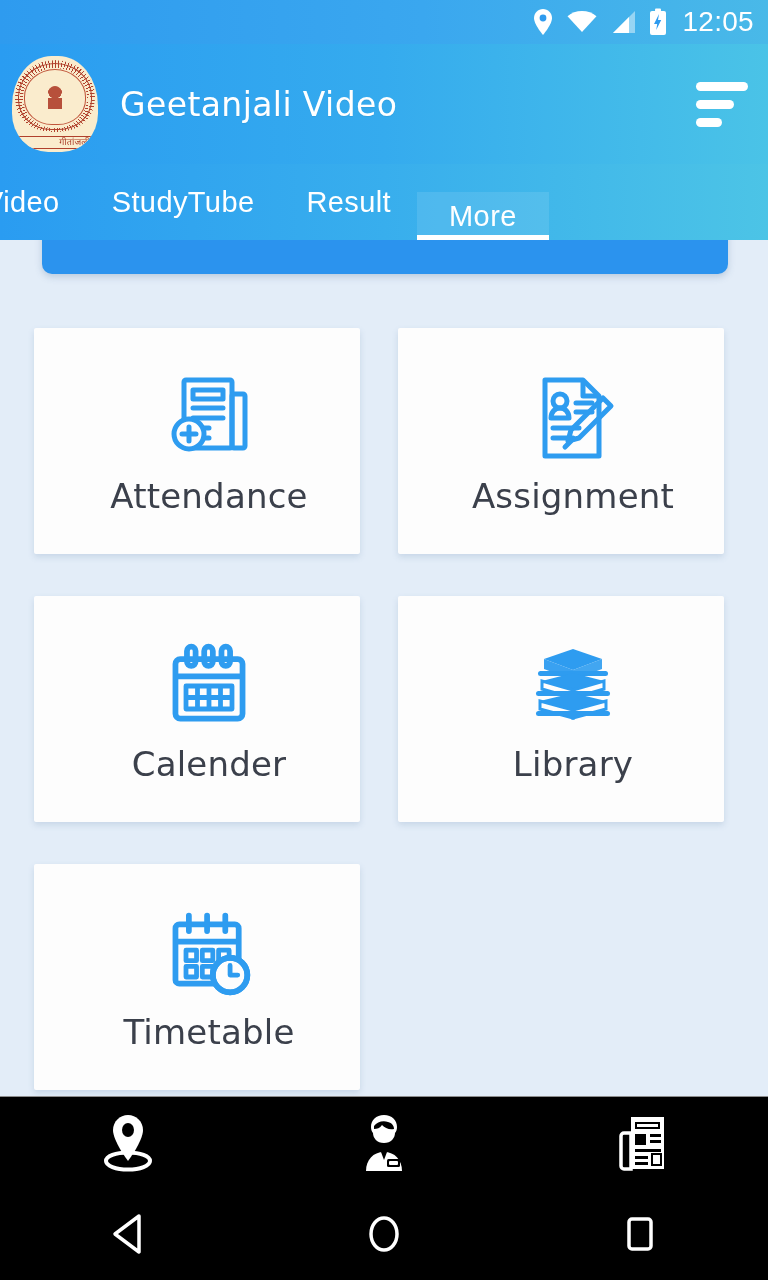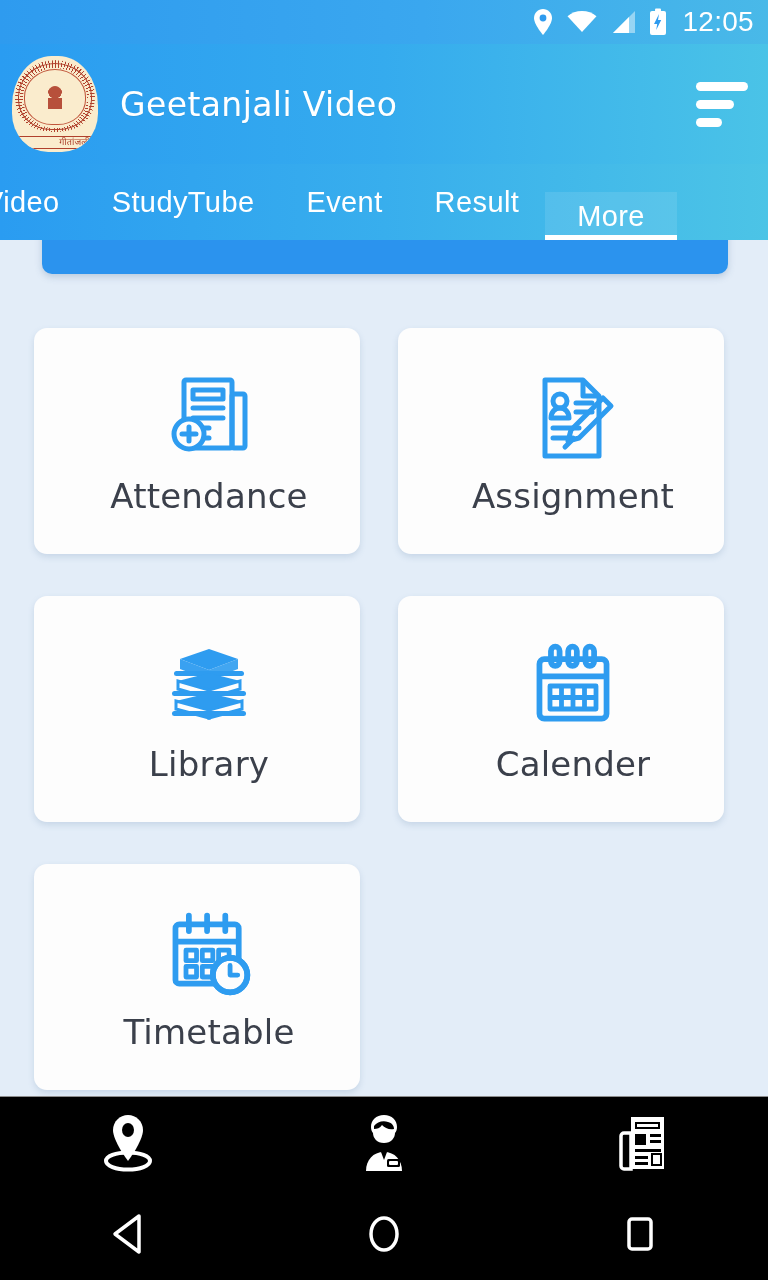--- a/index.html
+++ b/index.html
@@ -125,21 +125,21 @@
     background:#2b93ee; border-radius:10px;
     box-shadow:0 3px 7px rgba(70,110,150,.26);
   }
   .grid {
     position:absolute; left:0; right:0; top:88px;
     display:flex; flex-wrap:wrap;
     padding:0 34px; gap:42px 38px;
   }
   .card {
     width:326px; height:226px;
-    background:#fdfdfd; border-radius:13px;
+    background:#fdfdfd; border-radius:2px;
     box-shadow:0 3px 6px rgba(90,125,165,.20);
     display:flex; flex-direction:column;
     align-items:center; justify-content:center;
     cursor:pointer;
     padding-left:24px;
   }
   .card .ico { height:104px; display:flex; align-items:center; justify-content:center; }
   .card .lbl {
     color:#3b404b; font-size:34px; font-weight:400;
     font-family:"DejaVu Sans", sans-serif;
@@ -207,21 +207,20 @@
     <div class="menu-btn">
       <i></i>
         <i></i>
         <i></i>
     </div>
   </div>
 
   <div class="tabbar">
     <div class="tab partial">Video</div>
     <div class="tab normal">StudyTube</div>
-    <div class="tab normal">Event</div>
     <div class="tab normal">Result</div>
     <div class="tab active">More</div>
   </div>
 
   <div class="content">
 
     <div class="banner"></div>
 
     <div class="grid">
 
@@ -246,20 +245,35 @@
             <path d="M58 10v16h16"></path>
             <circle cx="35" cy="31" r="7"></circle>
             <path d="M26 48c0-6 4-10 9-10s9 4 9 10z" stroke-linecap="round"></path>
             <path d="M51 33h16M51 42h16" stroke-linecap="round"></path>
             <path d="M28 58h26M28 68h20" stroke-linecap="round"></path>
             <path d="M78 28 86 36 54 68l-11 3 3-11z" stroke-linecap="round"></path>
             <path d="M46 71 40 77" stroke-linecap="round"></path>
           </svg>
         </div>
         <div class="lbl">Assignment</div>
+      </div>
+
+      <div class="card">
+        <div class="ico">
+          <svg width="92" height="92" viewBox="0 0 96 96" fill="none" stroke="#2e9cf0" stroke-width="6" stroke-linejoin="round">
+            <rect x="13" y="20" width="70" height="62" rx="5"></rect>
+            <path d="M13 38h70" stroke-width="6"></path>
+            <rect x="25" y="7" width="9" height="20" rx="4.5"></rect>
+            <rect x="43" y="7" width="9" height="20" rx="4.5"></rect>
+            <rect x="61" y="7" width="9" height="20" rx="4.5"></rect>
+            <rect x="24" y="48" width="48" height="24" stroke-width="5"></rect>
+            <path d="M36 48v24M48 48v24M60 48v24M24 60h48" stroke-width="5"></path>
+          </svg>
+        </div>
+        <div class="lbl">Calender</div>
       </div>
 
       <div class="card">
         <div class="ico">
           <svg width="98" height="86" viewBox="0 0 98 86" fill="#2e9cf0">
             <path d="M20 16 49 6l29 10-29 11z"></path>
             <path d="M20 16v10l29 11V27z" opacity=".95"></path>
             <path d="M78 16v10L49 37V27z" opacity=".9"></path>
             <rect x="14" y="28" width="70" height="5" rx="2.5"></rect>
             <path d="M18 38 49 30l31 8-31 9z"></path>
@@ -270,35 +284,20 @@
             <path d="M16 58v8l33 9v-8z" fill="#fdfdfd" stroke="#2e9cf0" stroke-width="3"></path>
             <path d="M82 58v8l-33 9v-8z" fill="#fdfdfd" stroke="#2e9cf0" stroke-width="3"></path>
             <rect x="12" y="68" width="74" height="5" rx="2.5"></rect>
           </svg>
         </div>
         <div class="lbl">Library</div>
       </div>
 
       <div class="card">
         <div class="ico">
-          <svg width="92" height="92" viewBox="0 0 96 96" fill="none" stroke="#2e9cf0" stroke-width="6" stroke-linejoin="round">
-            <rect x="13" y="20" width="70" height="62" rx="5"></rect>
-            <path d="M13 38h70" stroke-width="6"></path>
-            <rect x="25" y="7" width="9" height="20" rx="4.5"></rect>
-            <rect x="43" y="7" width="9" height="20" rx="4.5"></rect>
-            <rect x="61" y="7" width="9" height="20" rx="4.5"></rect>
-            <rect x="24" y="48" width="48" height="24" stroke-width="5"></rect>
-            <path d="M36 48v24M48 48v24M60 48v24M24 60h48" stroke-width="5"></path>
-          </svg>
-        </div>
-        <div class="lbl">Calender</div>
-      </div>
-
-      <div class="card">
-        <div class="ico">
           <svg width="96" height="92" viewBox="0 0 96 96" fill="none" stroke="#2e9cf0" stroke-width="6" stroke-linejoin="round">
             <rect x="13" y="17" width="66" height="62" rx="4"></rect>
             <path d="M13 35h66"></path>
             <path d="M27 8v16M46 8v16M65 8v16" stroke-width="6" stroke-linecap="round"></path>
             <rect x="24" y="44" width="11" height="11" stroke-width="5"></rect>
             <rect x="41" y="44" width="11" height="11" stroke-width="5"></rect>
             <rect x="58" y="44" width="11" height="11" stroke-width="5"></rect>
             <rect x="24" y="61" width="11" height="11" stroke-width="5"></rect>
             <rect x="41" y="61" width="11" height="11" stroke-width="5"></rect>
             <circle cx="70" cy="70" r="18" fill="#fdfdfd"></circle>

